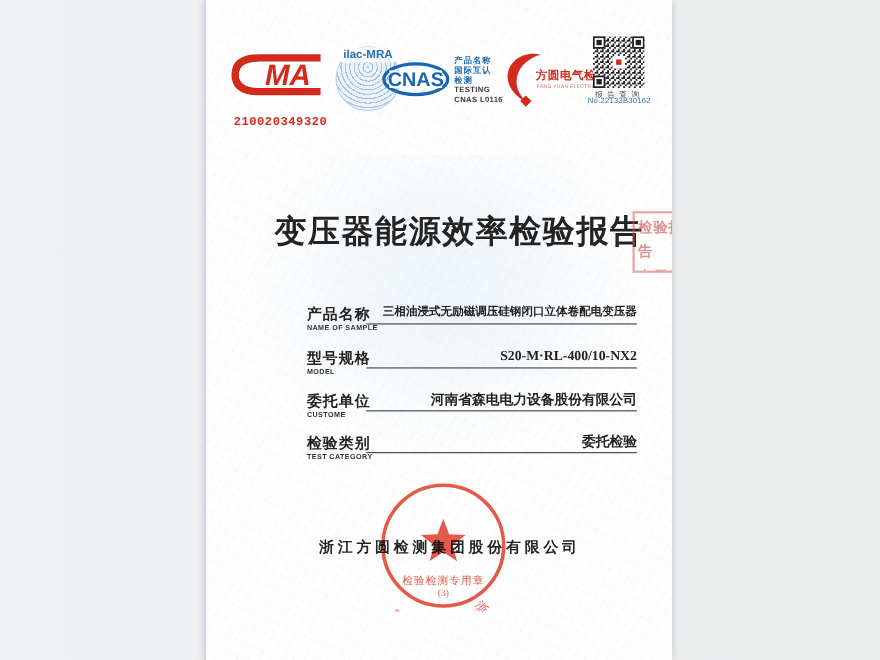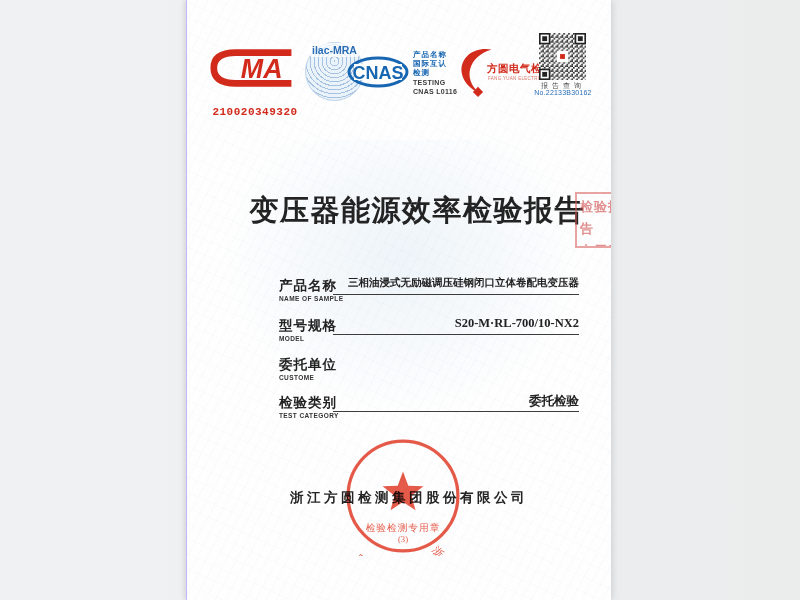--- a/index.html
+++ b/index.html
@@ -162,28 +162,29 @@
       <div class="fsub">NAME OF SAMPLE</div>
     </div>
     <div class="fvalue long">三相油浸式无励磁调压硅钢闭口立体卷配电变压器</div>
   </div>
 
   <div class="field" style="top:317px">
     <div class="flabel">
       <span>型号规格</span>
       <div class="fsub">MODEL</div>
     </div>
-    <div class="fvalue">S20-M·RL-700/10-NX2</div>
+    <div class="fvalue">S20-M·RL-400/10-NX2</div>
   </div>
 
   <div class="field" style="top:356px">
     <div class="flabel">
       <span>委托单位</span>
       <div class="fsub">CUSTOME</div>
     </div>
+    <div class="fvalue">河南省森电电力设备股份有限公司</div>
   </div>
 
   <div class="field" style="top:394px">
     <div class="flabel">
       <span>检验类别</span>
       <div class="fsub">TEST CATEGORY</div>
     </div>
     <div class="fvalue">委托检验</div>
   </div>
 

